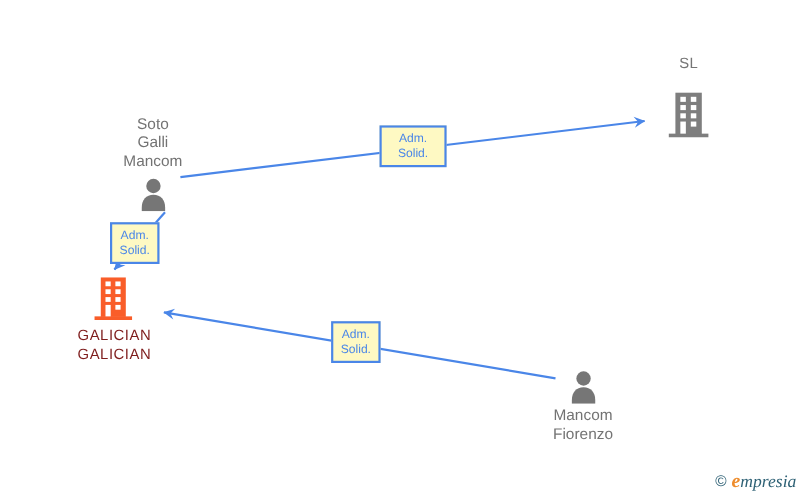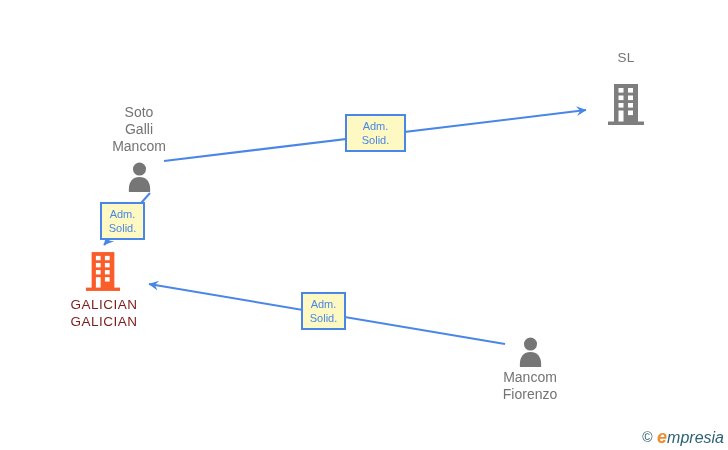--- a/index.html
+++ b/index.html
@@ -71,21 +71,21 @@
     right: 4px;
     bottom: 2px;
     white-space: nowrap;
   }
   .logo .copy {
     color: #2e6175;
     font-size: 14px;
     vertical-align: 1px;
   }
   .logo .brand {
-    font-family: Liberation Sans, sans-serif;
+    font-family: Liberation Serif, serif;
     font-style: italic;
     font-size: 16px;
     color: #2e6175;
   }
   .logo .brand .initial {
     color: #ee8d2e;
     font-size: 18px;
     font-weight: bold;
   }
 </style>

